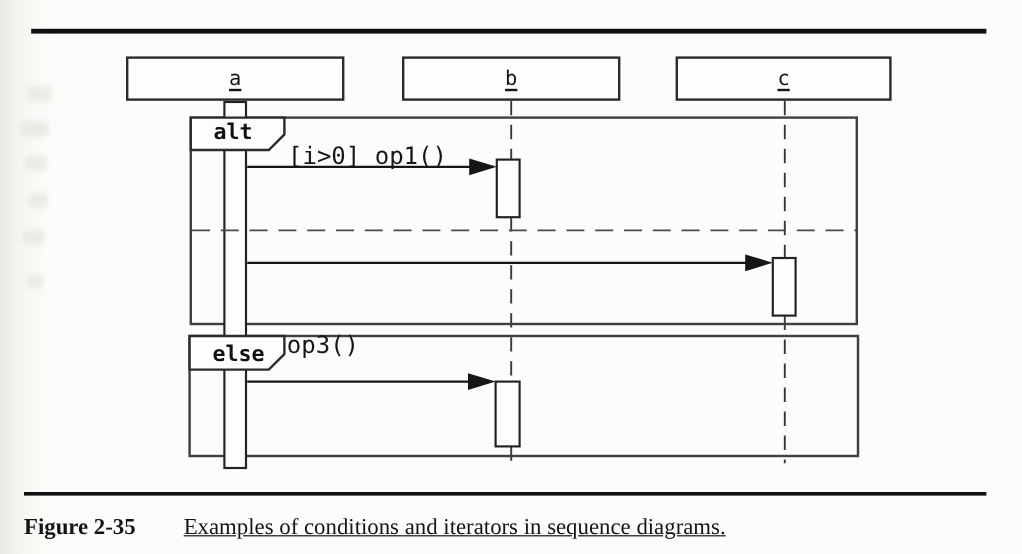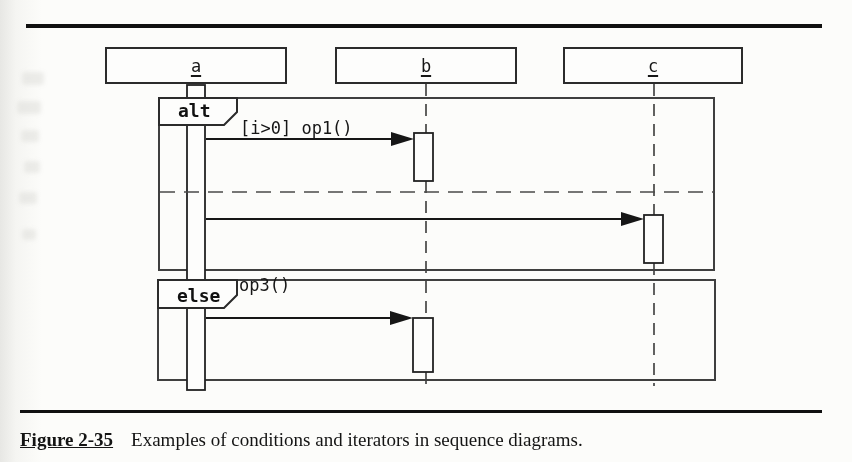--- a/index.html
+++ b/index.html
@@ -51,36 +51,36 @@
   .frag-op {
     position: absolute;
     font-weight: bold;
     font-size: 18px;
     line-height: 1;
     color: #111;
     text-align: right;
   }
   .msg {
     position: absolute;
-    font-size: 17px;
+    font-size: 20px;
     line-height: 1.1;
     color: #161616;
     white-space: pre;
   }
   .caption {
     position: absolute;
     left: 20px; top: 429px;
     font-family: "Liberation Serif", serif;
     font-size: 19px;
     line-height: 1.2;
     color: #141414;
     white-space: nowrap;
   }
-  .fig-label { font-weight: bold; text-decoration: underline; }
-  .fig-text { margin-left: 18px; }
+  .fig-label { font-weight: bold; }
+  .fig-text { margin-left: 40px; text-decoration: underline; }
   .smudge {
     position: absolute;
     background: #d9d9d5;
     border-radius: 3px;
     opacity: 0.45;
     filter: blur(2px);
   }
 </style>
 </head>
 <body>

